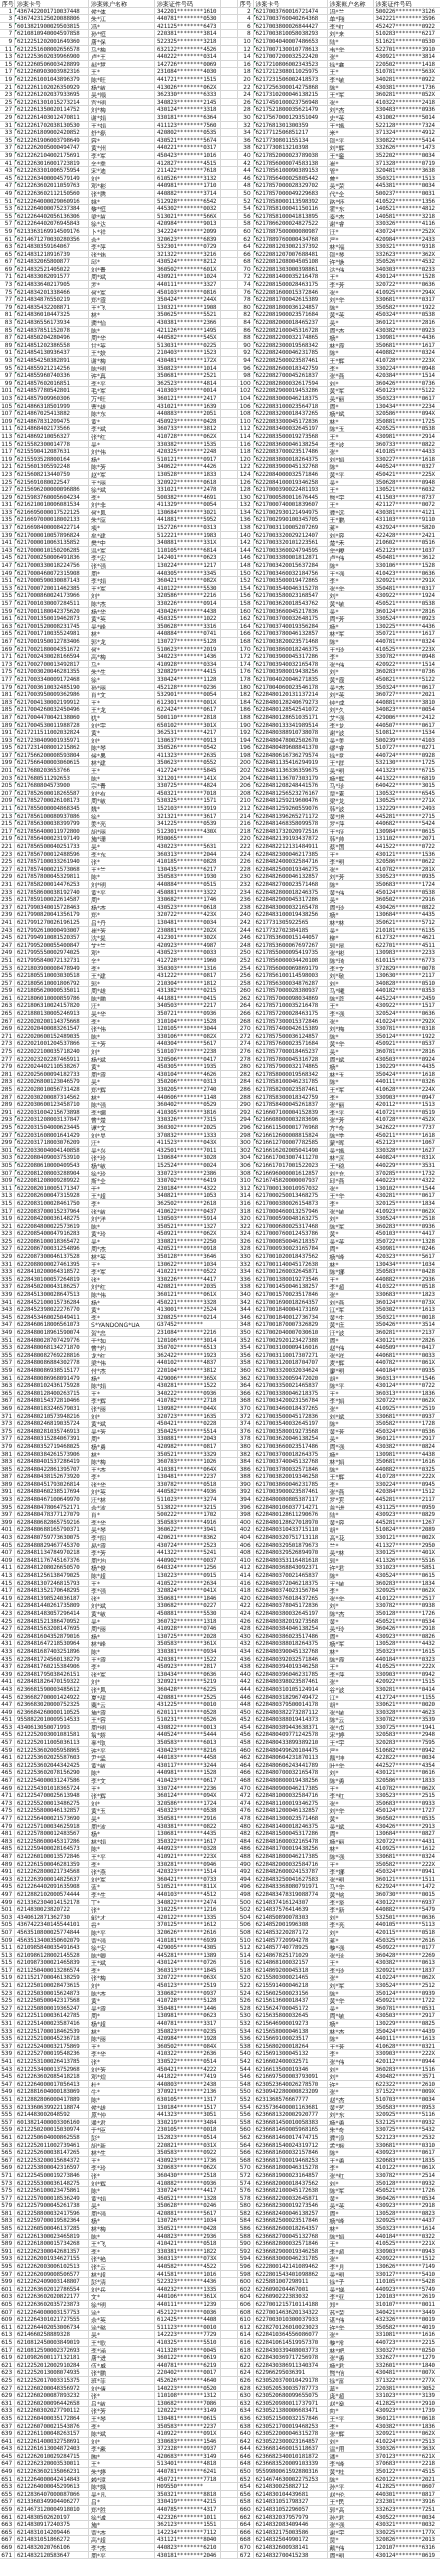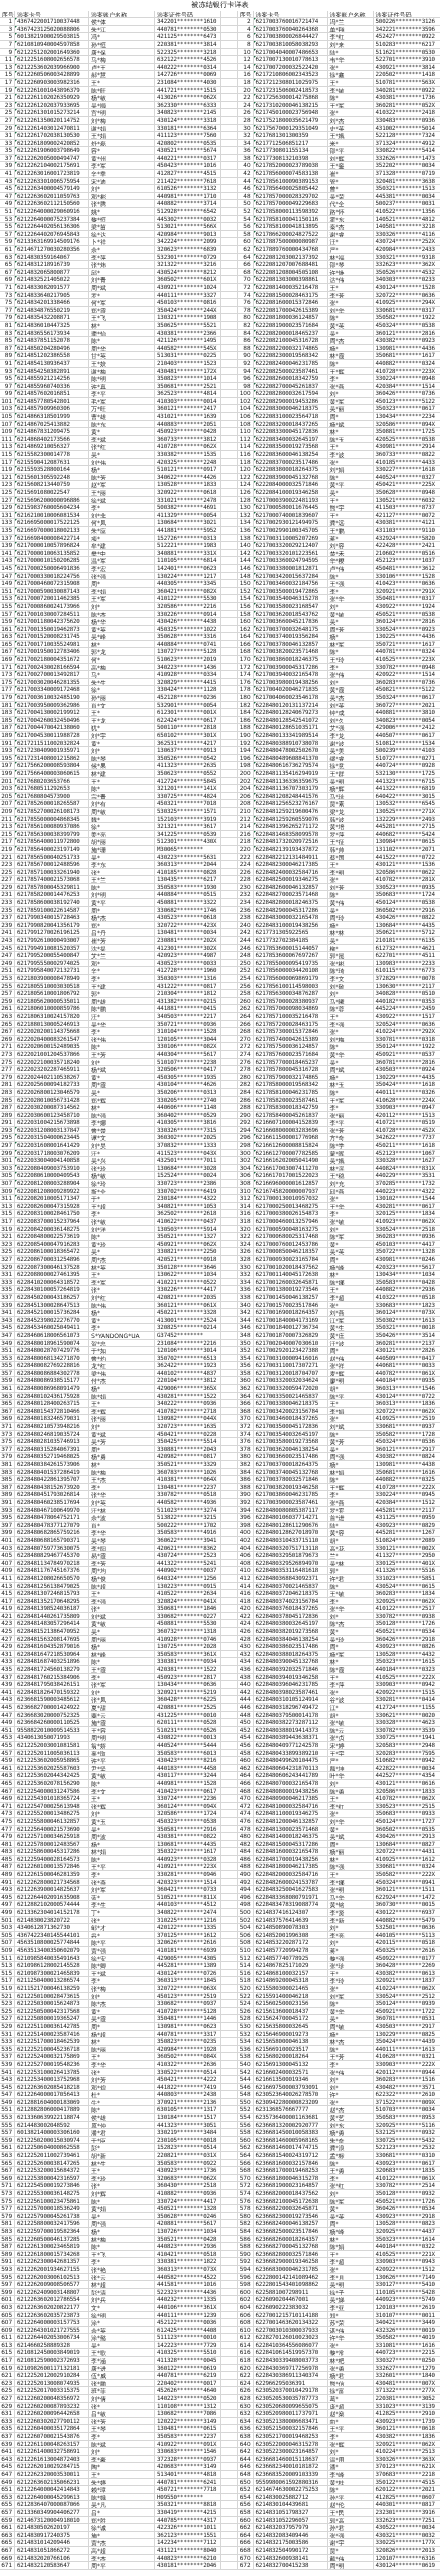--- a/index.html
+++ b/index.html
@@ -20,21 +20,20 @@
   .c-name{font-size:6px;padding-left:1.7px;}
   .c-id{font-size:5.8px;padding-left:1.7px;font-family:"DejaVu Sans Mono",monospace;letter-spacing:-0.2px;}
   .c-gap{}
   .tri::before{content:"";position:absolute;top:0;left:0;width:0;height:0;
                border-top:2.2px solid #1e7145;border-right:2.2px solid transparent;}
 </style>
 </head>
 <body>
 
 <div class="sheet">
-  <div class="title">被冻结银行卡详表</div>
   <div class="hdr">
     <div>序号</div>
     <div>涉案卡号</div>
     <div>涉案账户名称</div>
     <div>涉案证件号码</div>
     <div></div>
     <div>序号</div>
     <div>涉案卡号</div>
     <div>涉案账户名称</div>
     <div>涉案证件号码</div>

